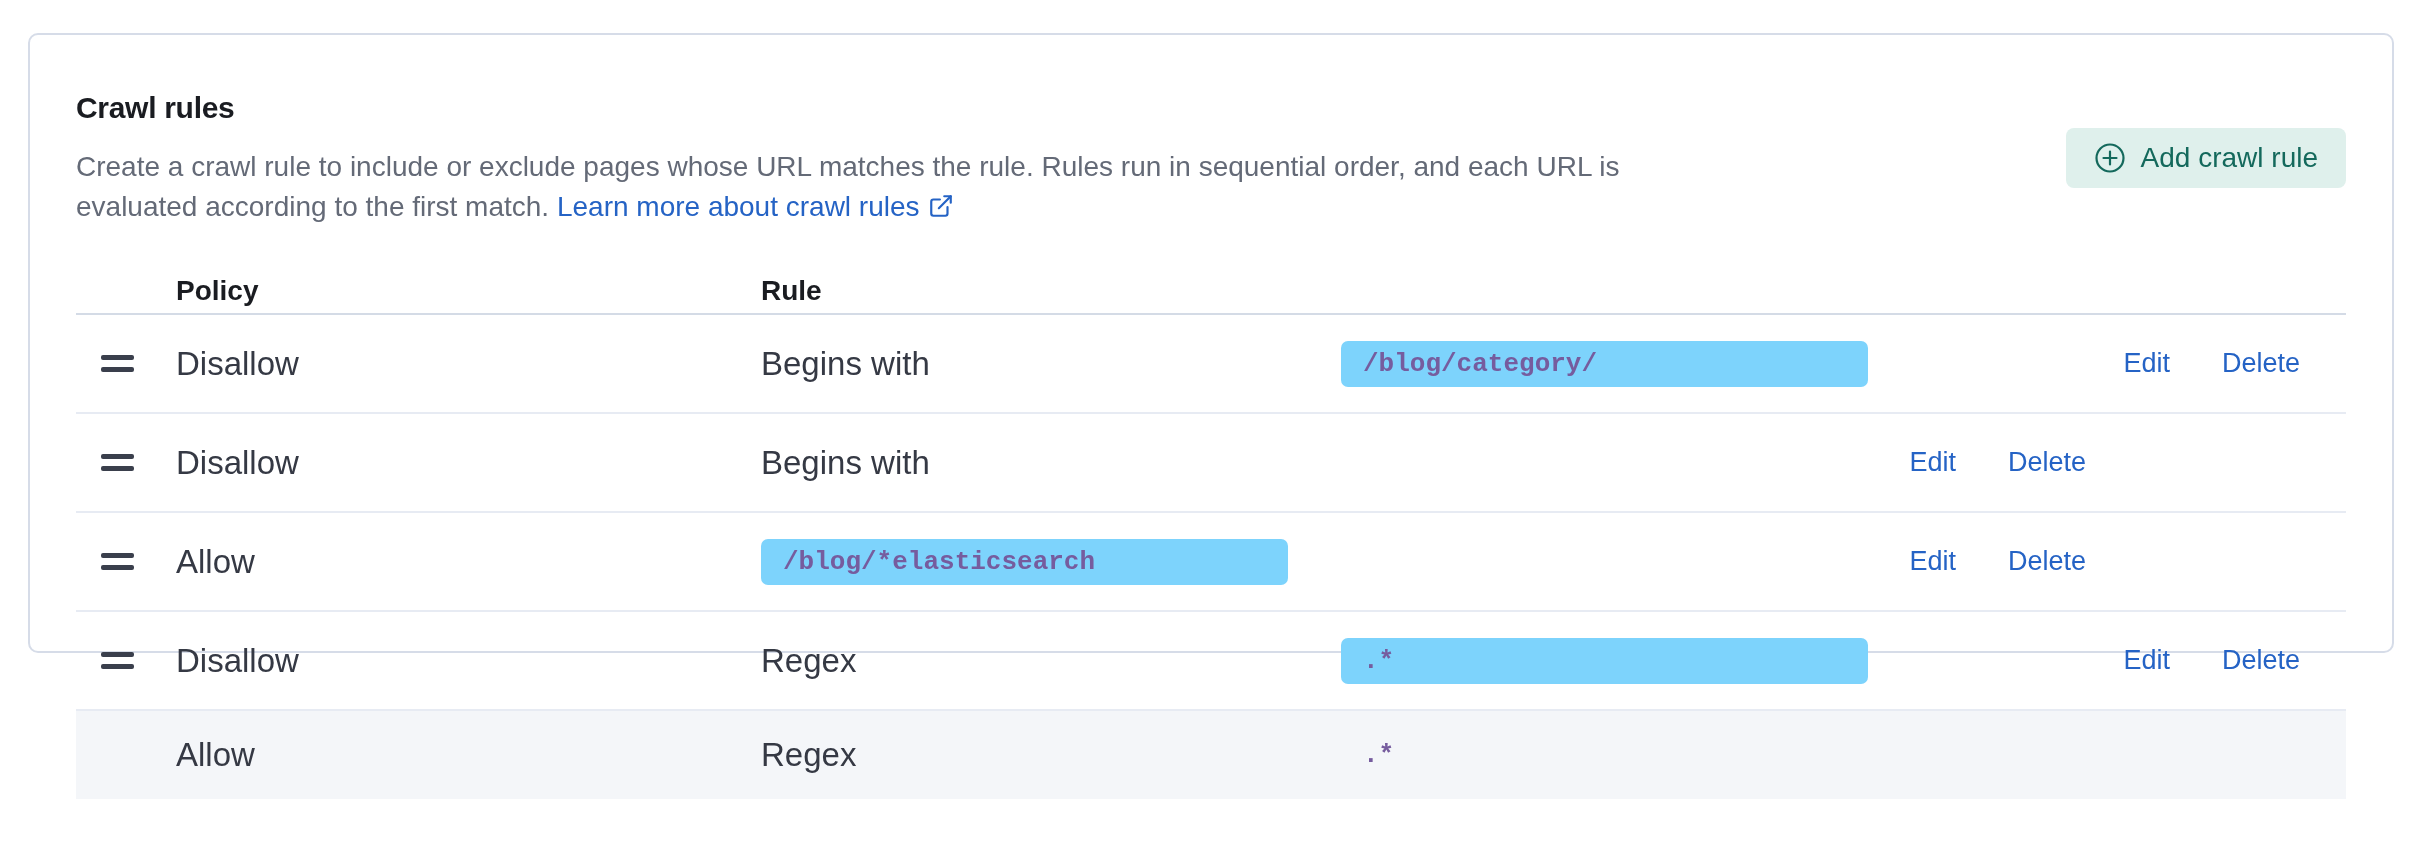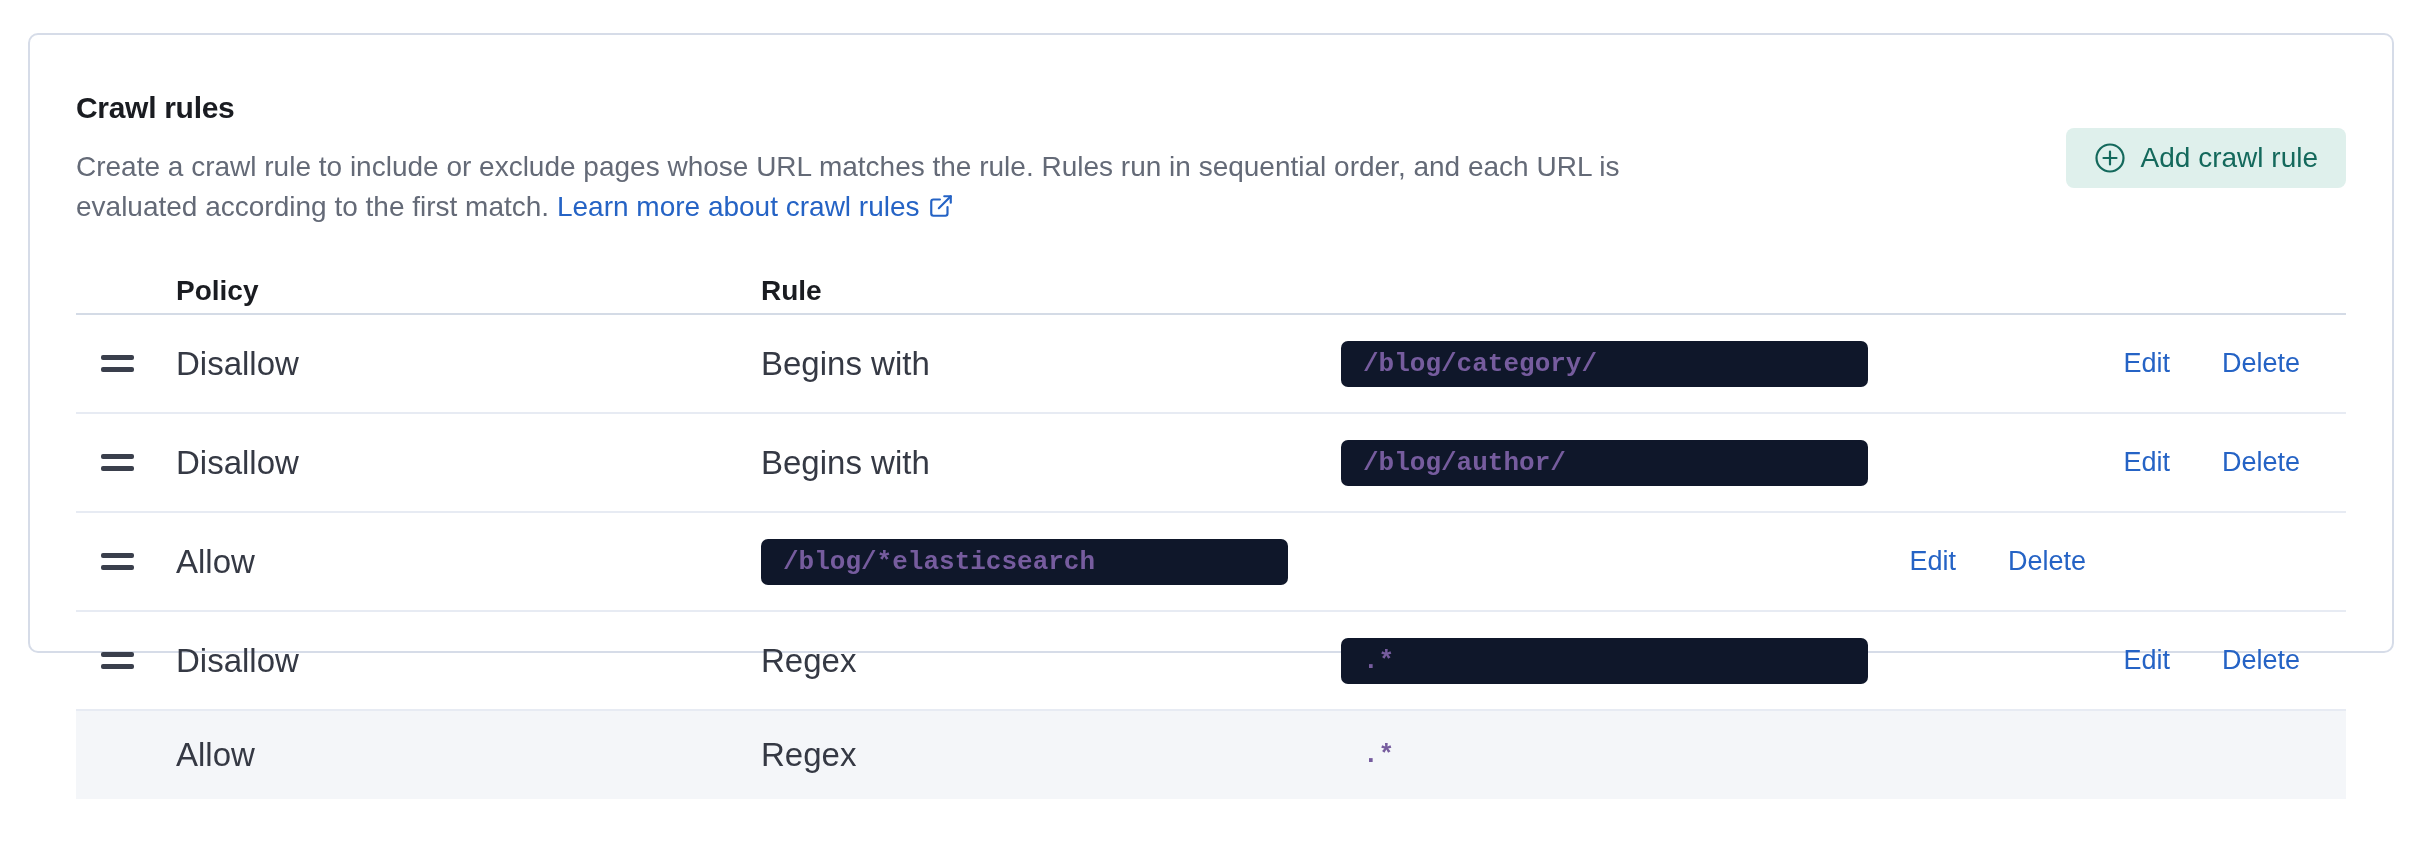--- a/index.html
+++ b/index.html
@@ -109,21 +109,21 @@
     color: #353944;
   }
   .code {
     font-family: "Liberation Mono", monospace;
     font-size: 26px;
     font-weight: 600;
     color: #765C9E;
   }
   .code-badge {
     width: 527px;
-    background: #0f172a;
+    background: #7dd3fc;
     border-radius: 7px;
     padding: 8px 22px;
     line-height: 30px;
   }
   .code-plain {
     padding-left: 22px;
     line-height: 30px;
   }
   .actions {
     display: flex;
@@ -195,23 +195,20 @@
 
     <div class="row">
       <div>
           <div class="grip">
             <i></i>
             <i></i>
           </div>
         </div>
       <div class="cell-text">Disallow</div>
       <div class="cell-text">Begins with</div>
-      <div>
-          <div class="code code-badge">/blog/author/</div>
-        </div>
       <div class="actions">
         <a class="action-link" href="#">Edit</a>
         <a class="action-link" href="#">Delete</a>
       </div>
     </div>
 
     <div class="row">
       <div>
           <div class="grip">
             <i></i>

